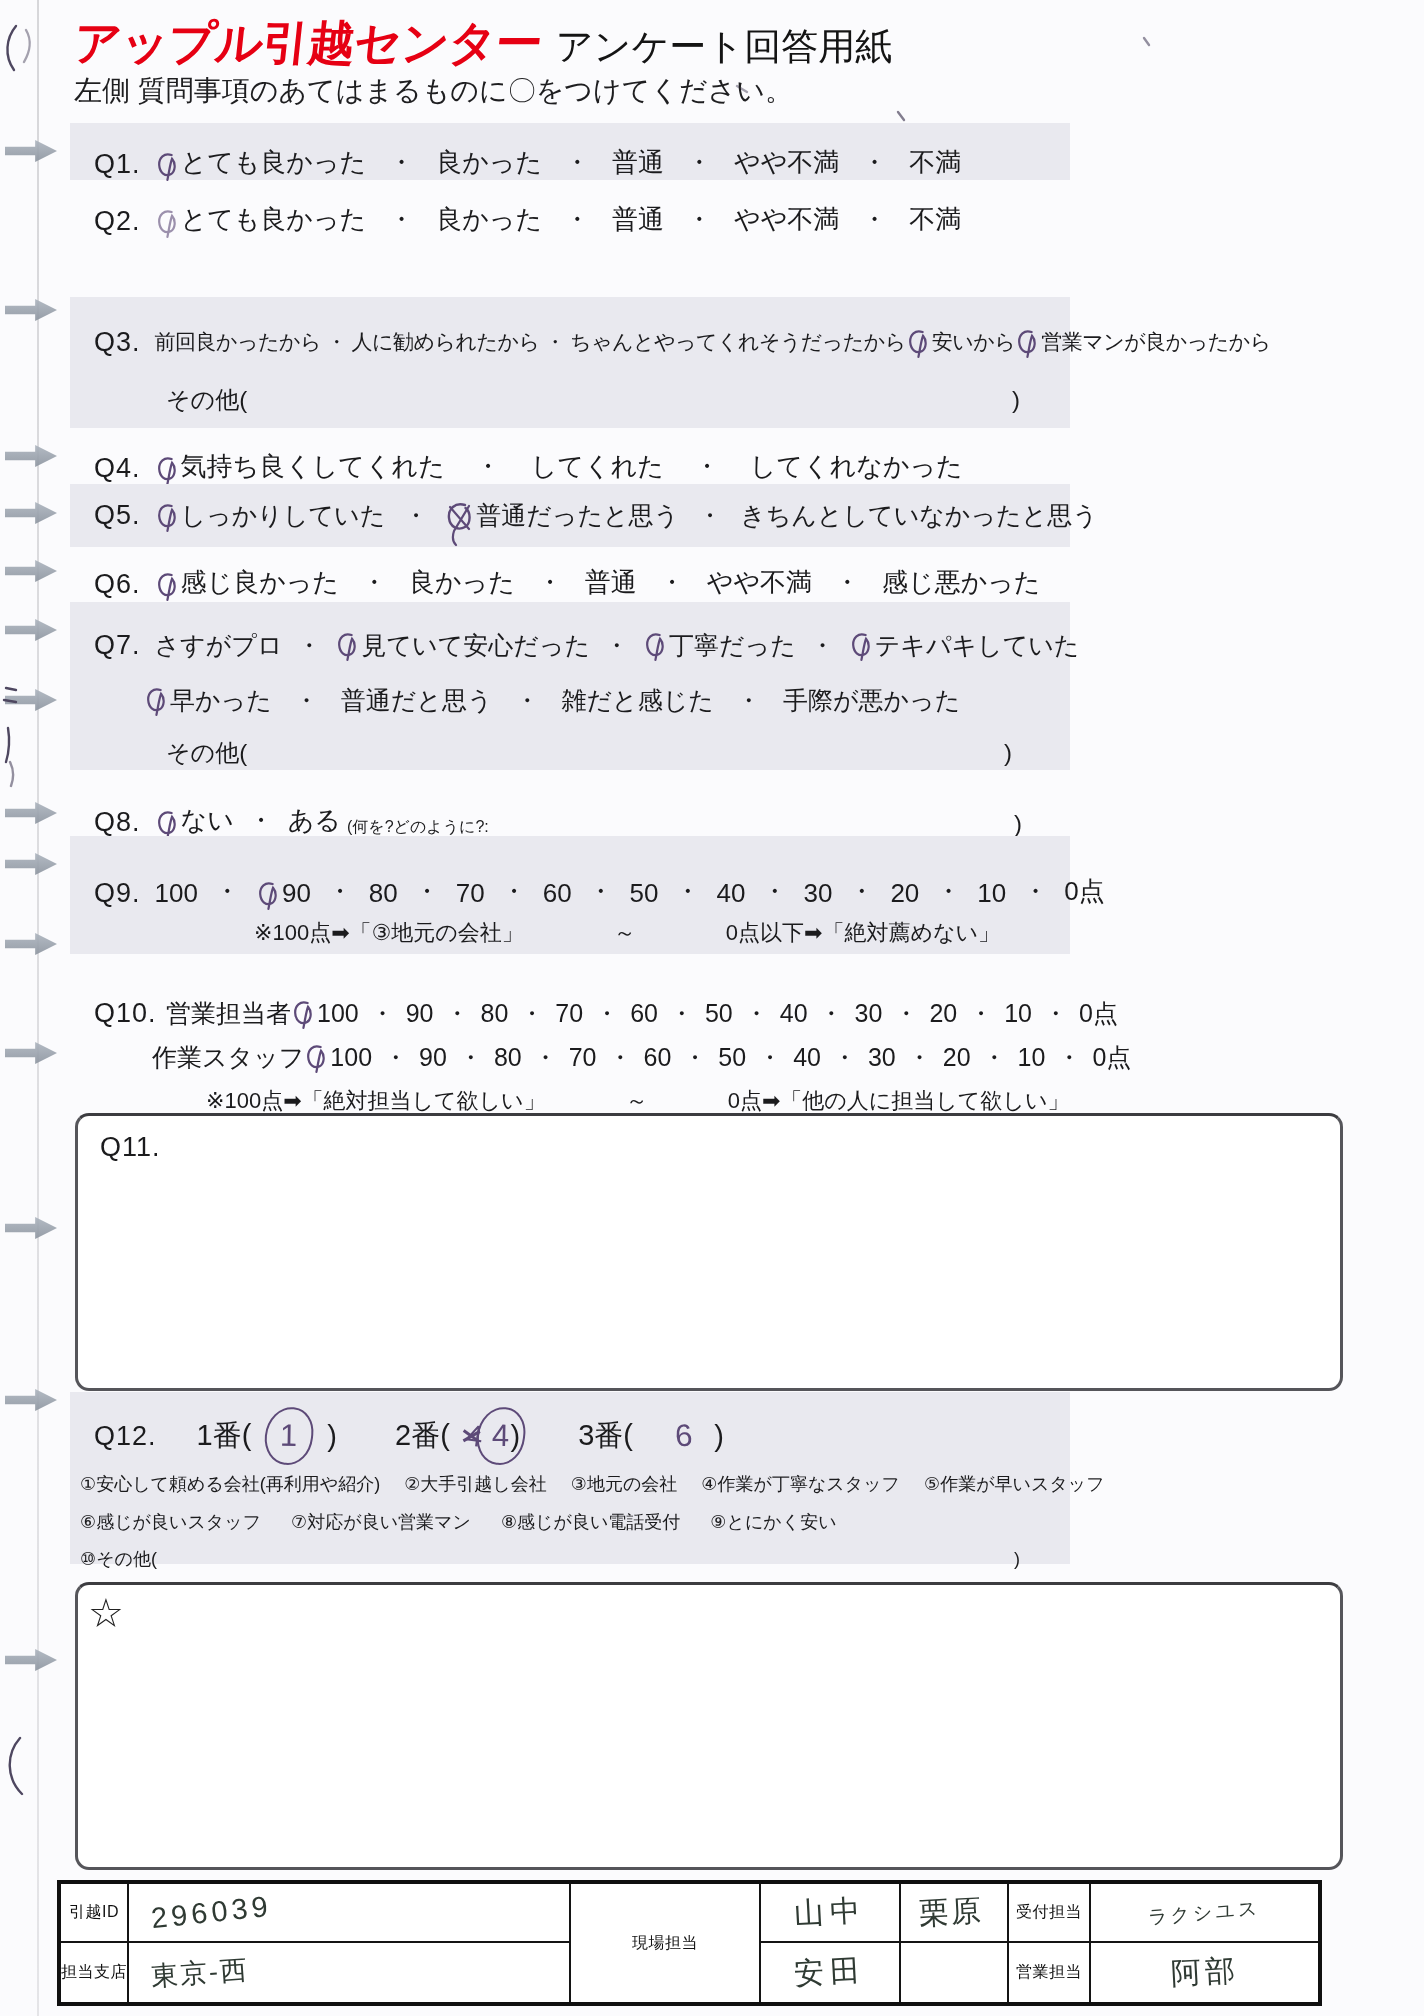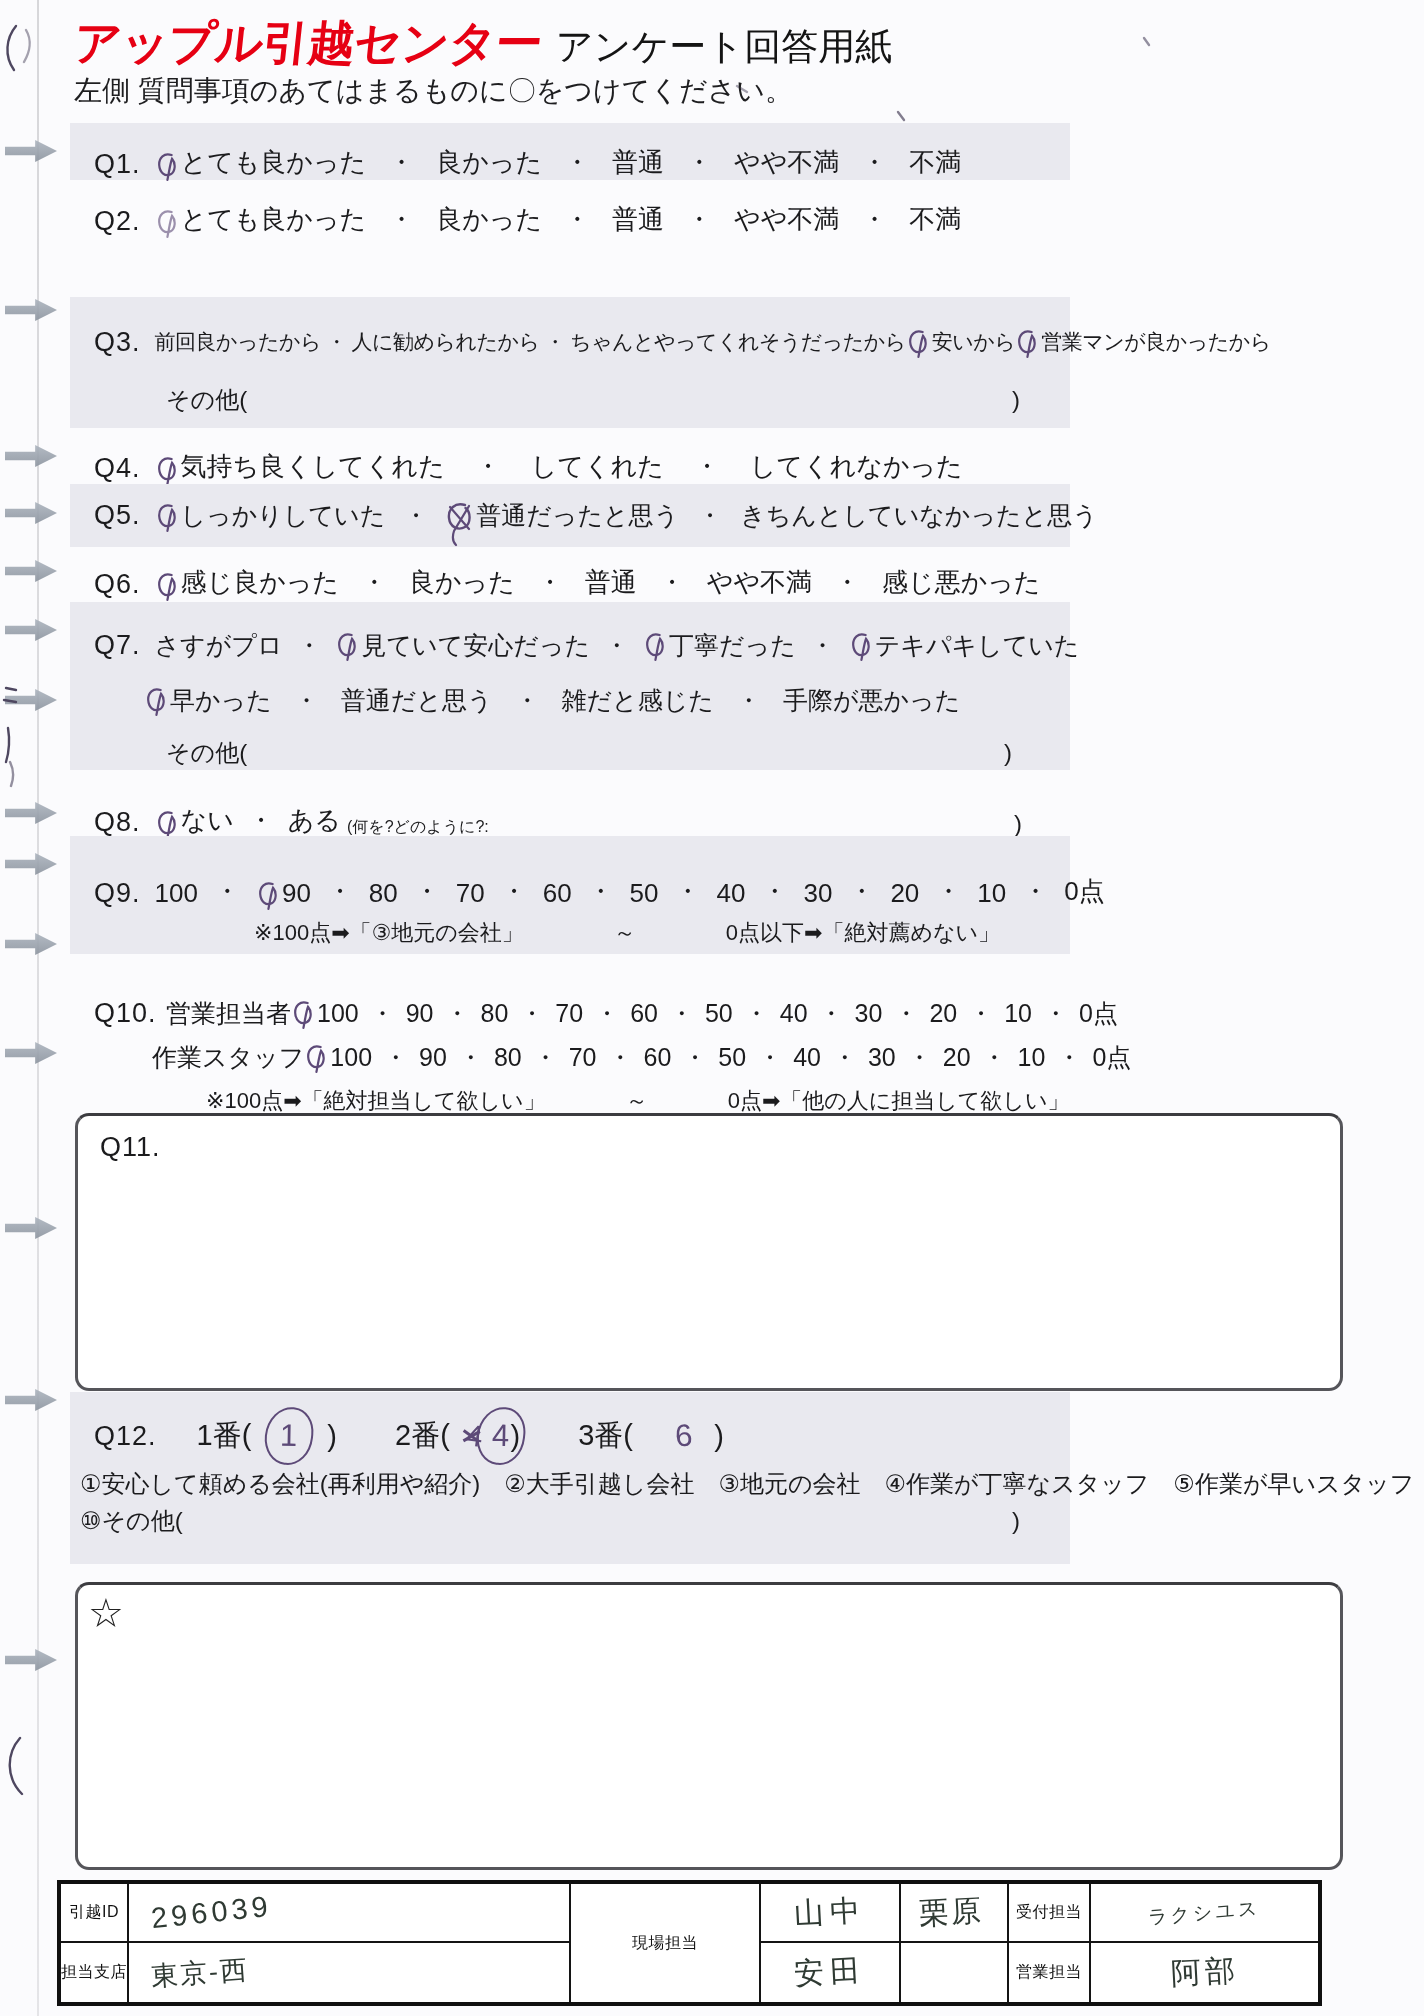--- a/index.html
+++ b/index.html
@@ -29,21 +29,21 @@
   .band{background:var(--band-gray);}
   .qlabel{font-size:27px;margin-right:14px;letter-spacing:1px;flex:none;}
   .opt{white-space:nowrap;}
   .sep{font-style:normal;margin:0 22px;}
   .row-tight .sep{margin:0 5px;}
   .row-mid .sep{margin:0 18px;}
   .row-q4 .sep{margin:0 30px;}
   .row-q9 .sep{margin:0 16px;}
   .row-q10 .sep{margin:0 11px;}
   .fs26{font-size:26px;align-items:flex-end;} .fs25{font-size:25px;} .fs24{font-size:24px;}
-  .fs23{font-size:24px;} .fs21{font-size:21px;letter-spacing:-.5px;}
+  .fs23{font-size:18px;} .fs21{font-size:21px;letter-spacing:-.5px;}
   .note{font-size:22px;}
   .spacer{flex:1;}
   
   .loop{width:22px;height:30px;flex:none;margin:0 3px 0 1px;transform:translateY(2px);
         color:var(--pen-purple);}
   .loop.light{opacity:.6;}
   .loopx{width:30px;height:46px;flex:none;margin:0 2px -16px -2px;color:var(--pen-purple);}
   
   .bigbox{position:absolute;left:75px;width:1268px;background:#fff;box-sizing:border-box;
         border:3px solid #55555a;border-top-color:#3c3c40;border-radius:14px;}
@@ -399,20 +399,26 @@
       <span class="pen-num" style="margin:0 22px 0 42px">6</span>
       <span class="rank-close">)</span>
     </div>
     <div class="qline fs23" style="height:38px;margin-left:-14px">
       <span class="opt" style="margin-right:24px">①安心して頼める会社(再利用や紹介)</span>
       <span class="opt" style="margin-right:24px">②大手引越し会社</span>
       <span class="opt" style="margin-right:24px">③地元の会社</span>
       <span class="opt" style="margin-right:24px">④作業が丁寧なスタッフ</span>
       <span class="opt">⑤作業が早いスタッフ</span>
     </div>
+    <div class="qline fs23" style="height:38px;margin-left:-14px">
+      <span class="opt" style="margin-right:30px">⑥感じが良いスタッフ</span>
+      <span class="opt" style="margin-right:30px">⑦対応が良い営業マン</span>
+      <span class="opt" style="margin-right:30px">⑧感じが良い電話受付</span>
+      <span class="opt">⑨とにかく安い</span>
+    </div>
     <div class="qline fs23" style="height:36px;margin-left:-14px">
       <span>⑩その他(</span>
       <span class="spacer"></span>
       <span style="margin-right:50px">)</span>
     </div>
   </div>
 
   <div class="bigbox" style="top:1582px;height:288px">
     <span class="star">☆</span>
   </div>

